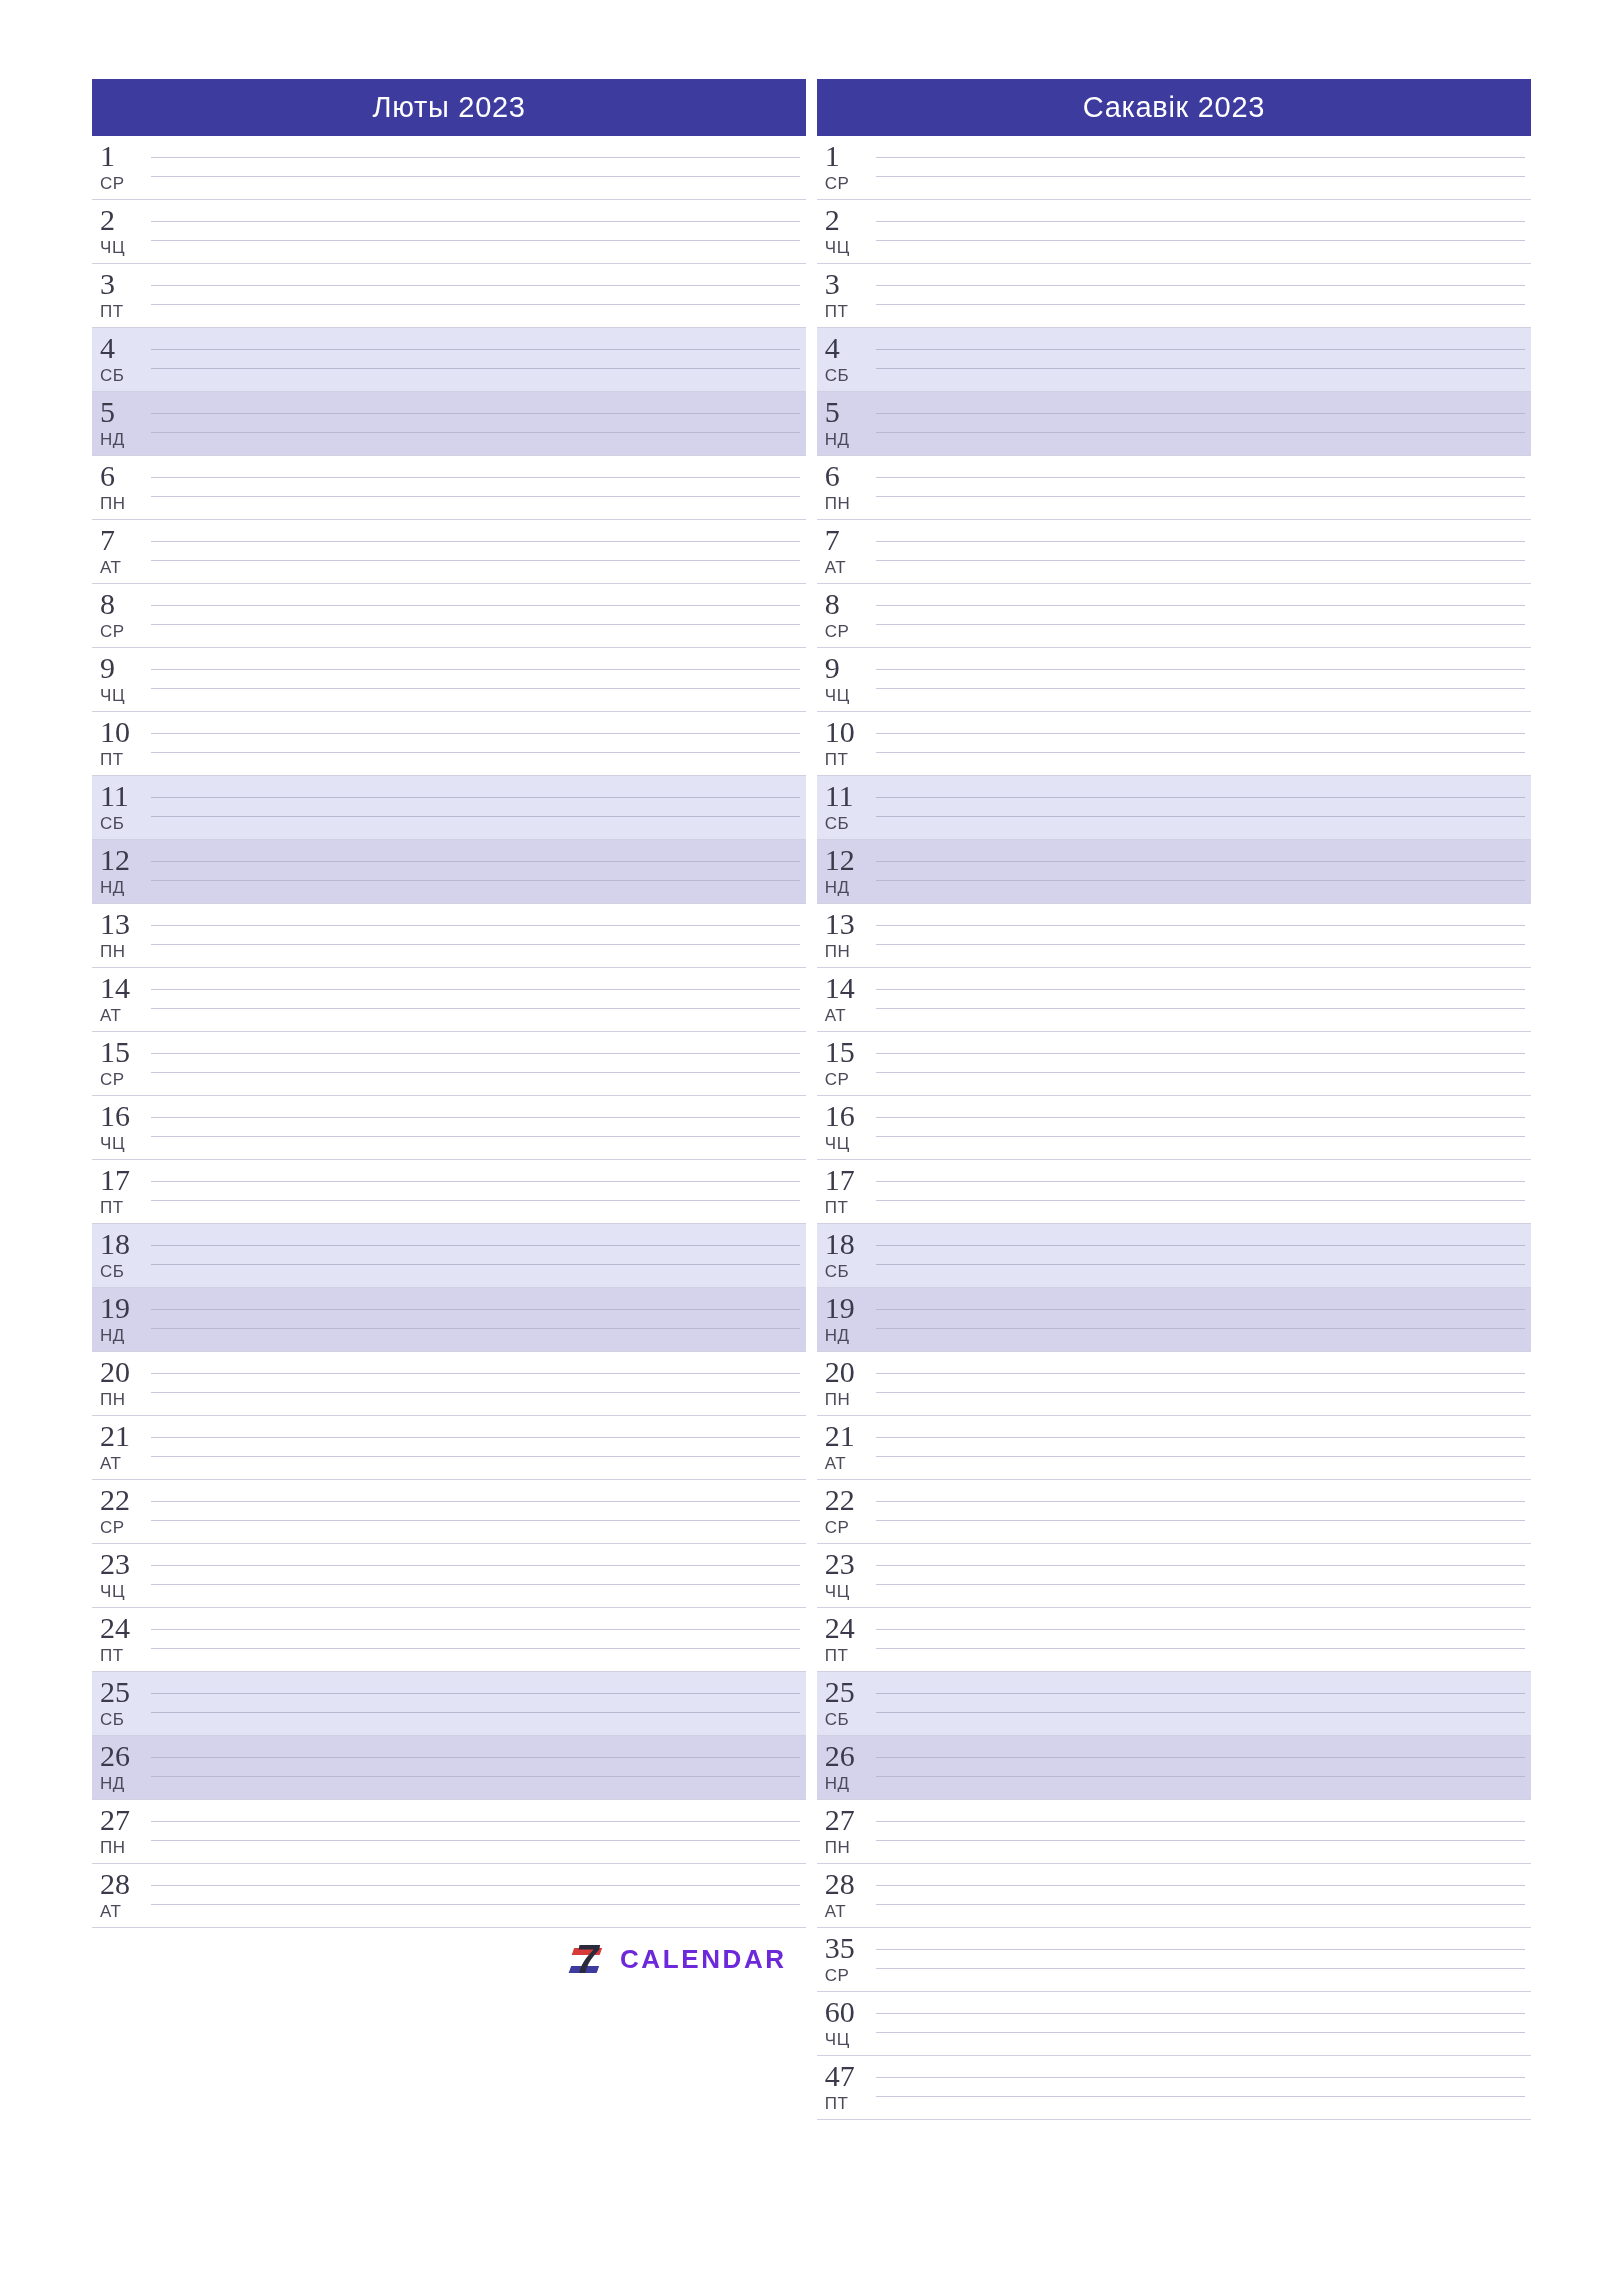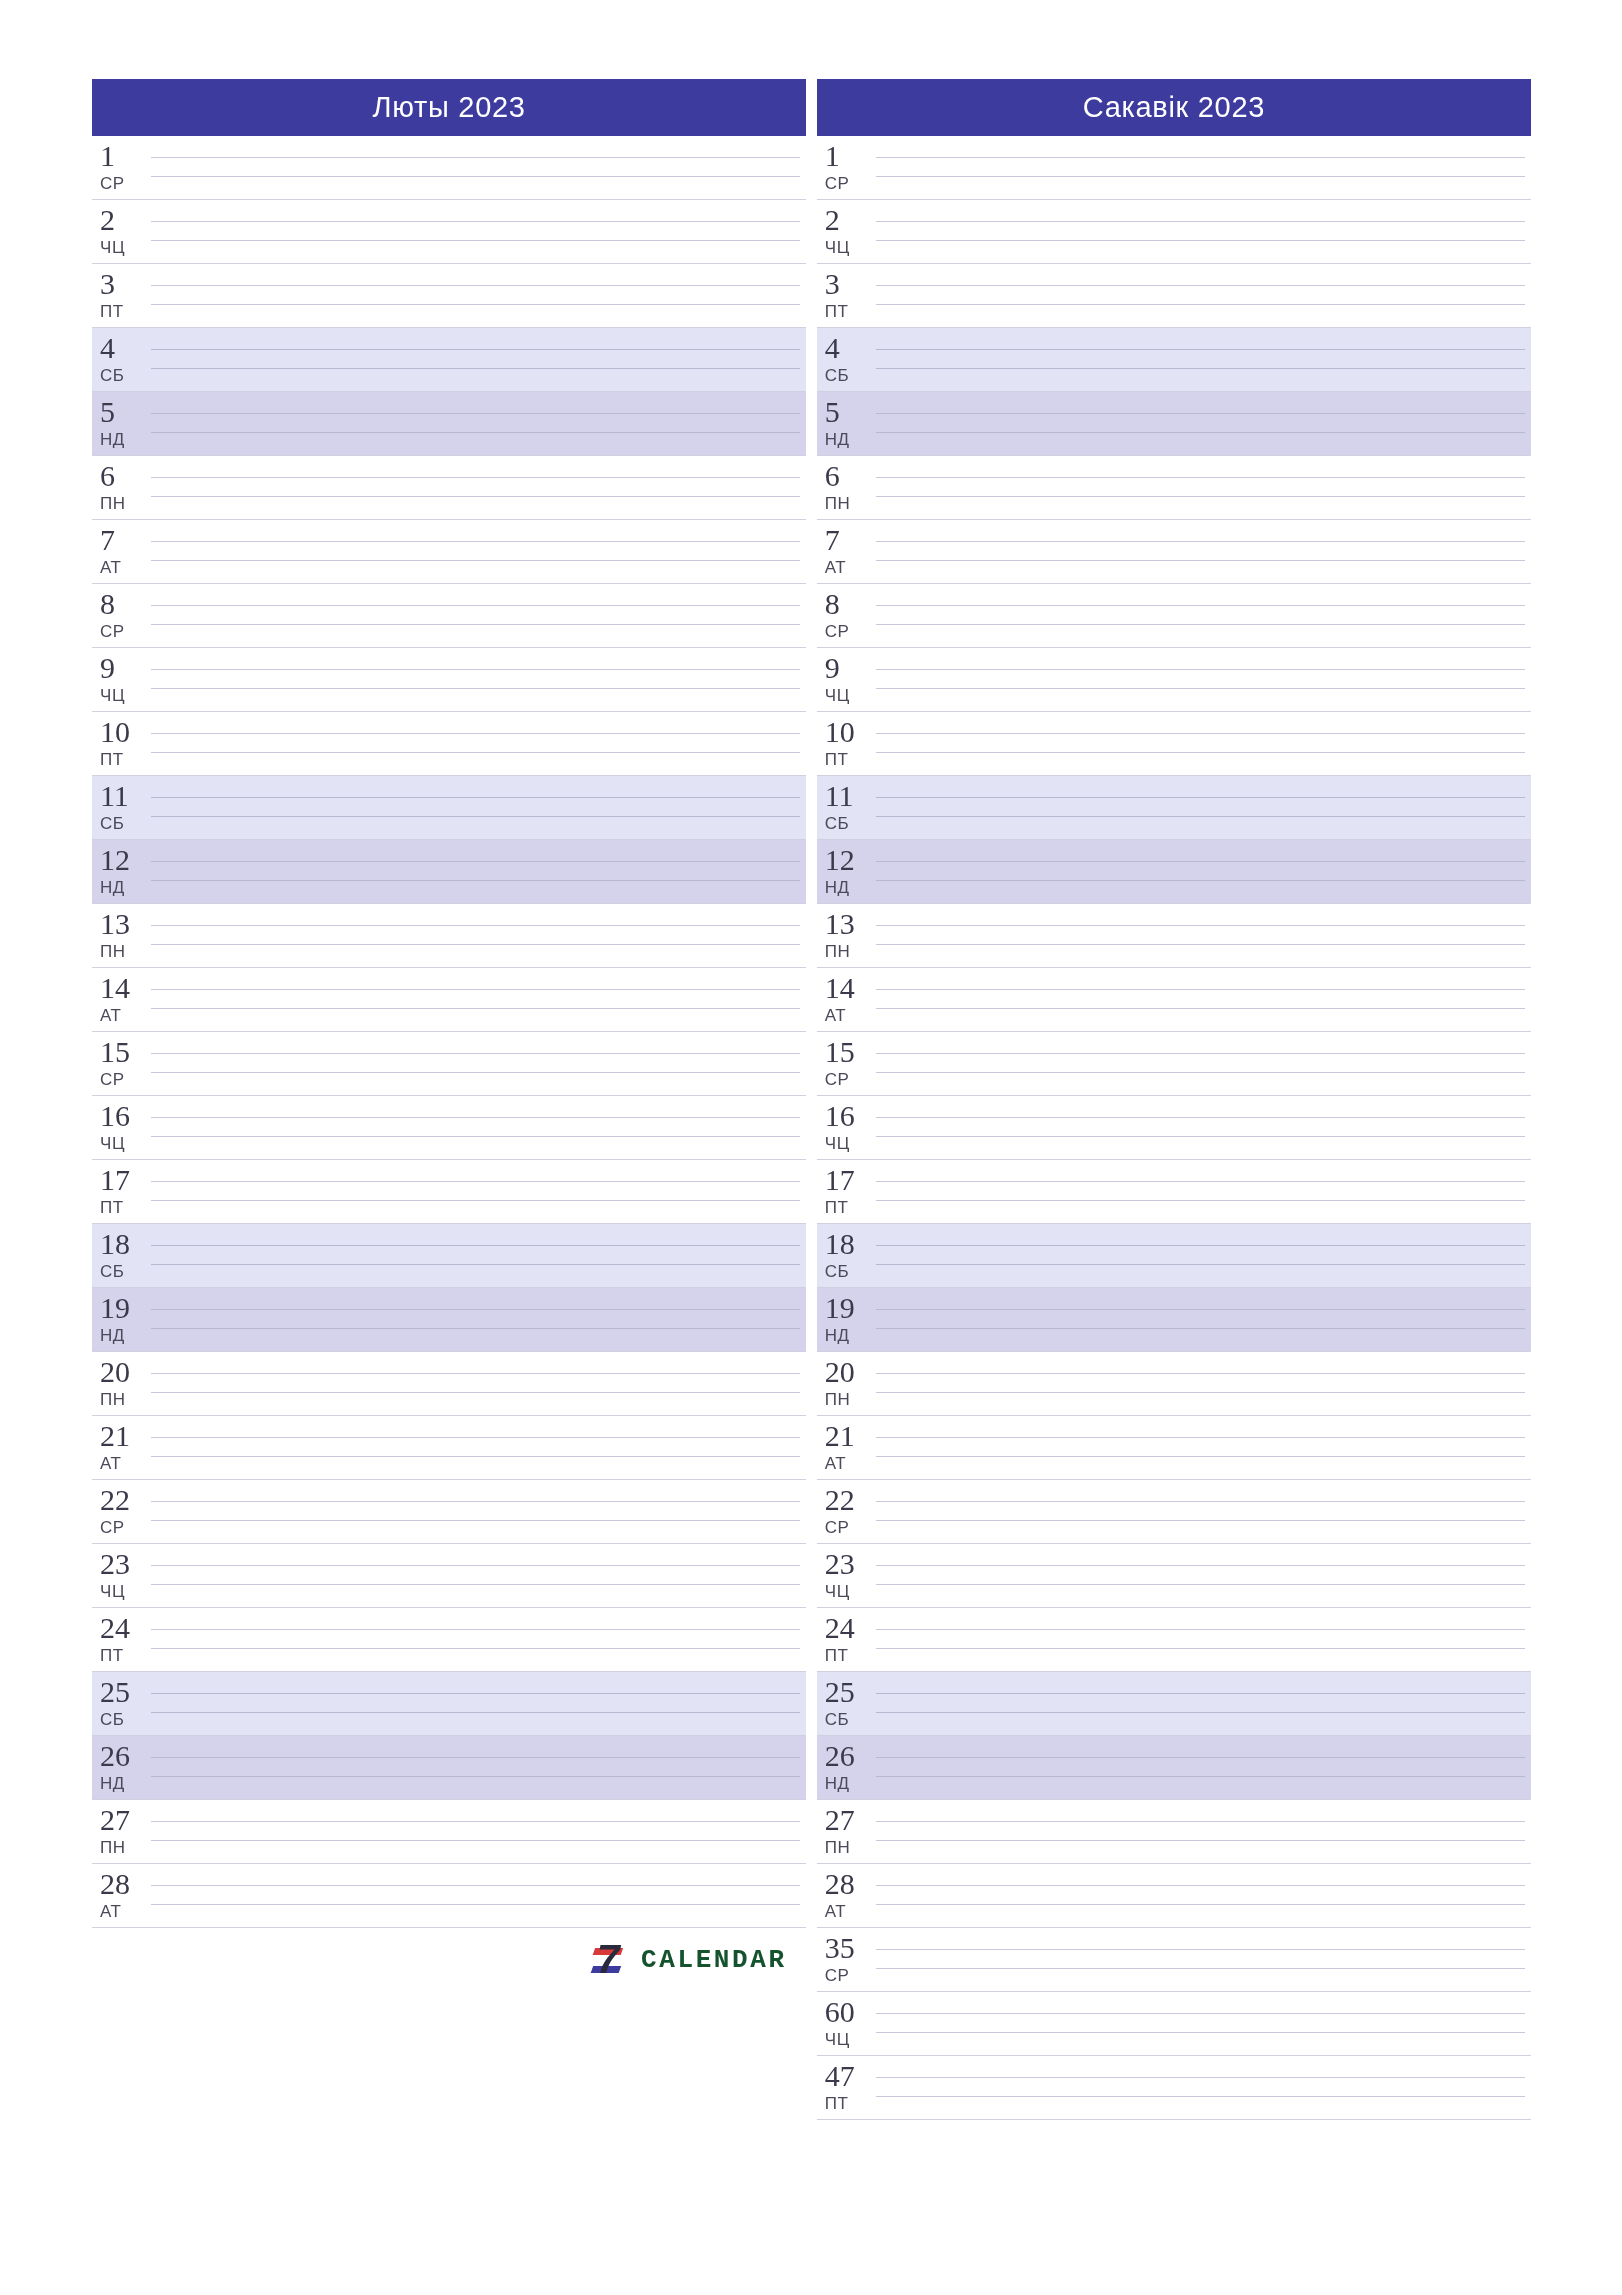--- a/index.html
+++ b/index.html
@@ -113,25 +113,25 @@
   .logo-stripe-blue {
     position: absolute;
     width: 27.5px;
     height: 6.5px;
     background: #3d3b9e;
     transform: skewX(-20deg);
     left: -1.3px;
     top: 26px;
   }
   .logo-text {
-    font-family: Liberation Mono, monospace;
+    font-family: Liberation Sans, sans-serif;
     font-size: 26px;
     font-weight: 900;
     letter-spacing: 2.6px;
-    color: #14532d;
+    color: #6d28d9;
   }
 </style>
 </head>
 <body>
 
 <div class="calendar-container">
 
   <div class="month-column">
     <div class="month-header">Люты 2023</div>
     <div class="days">

